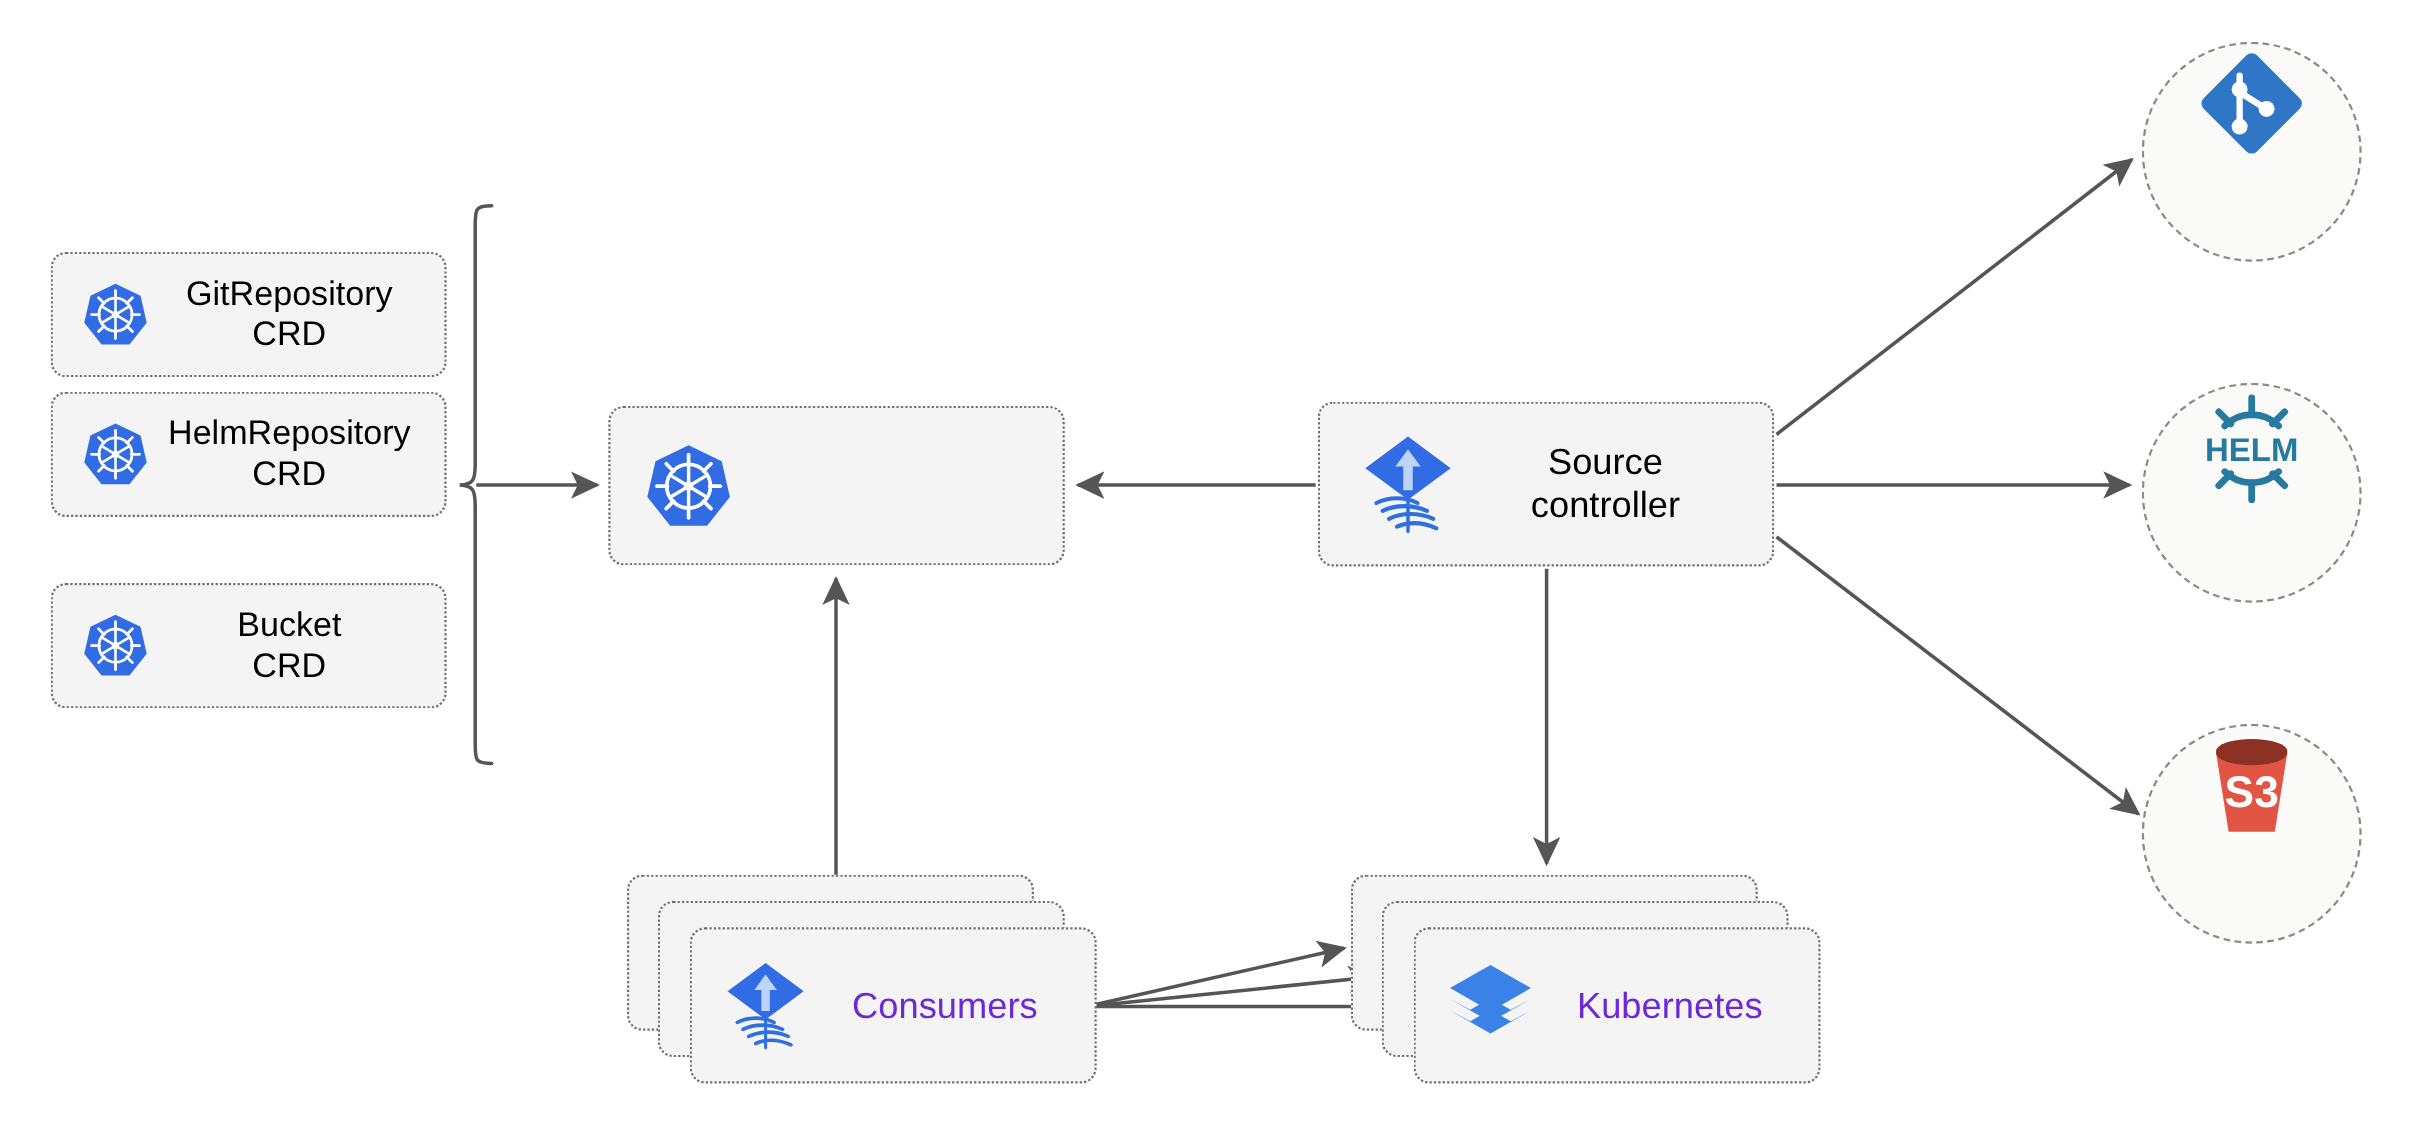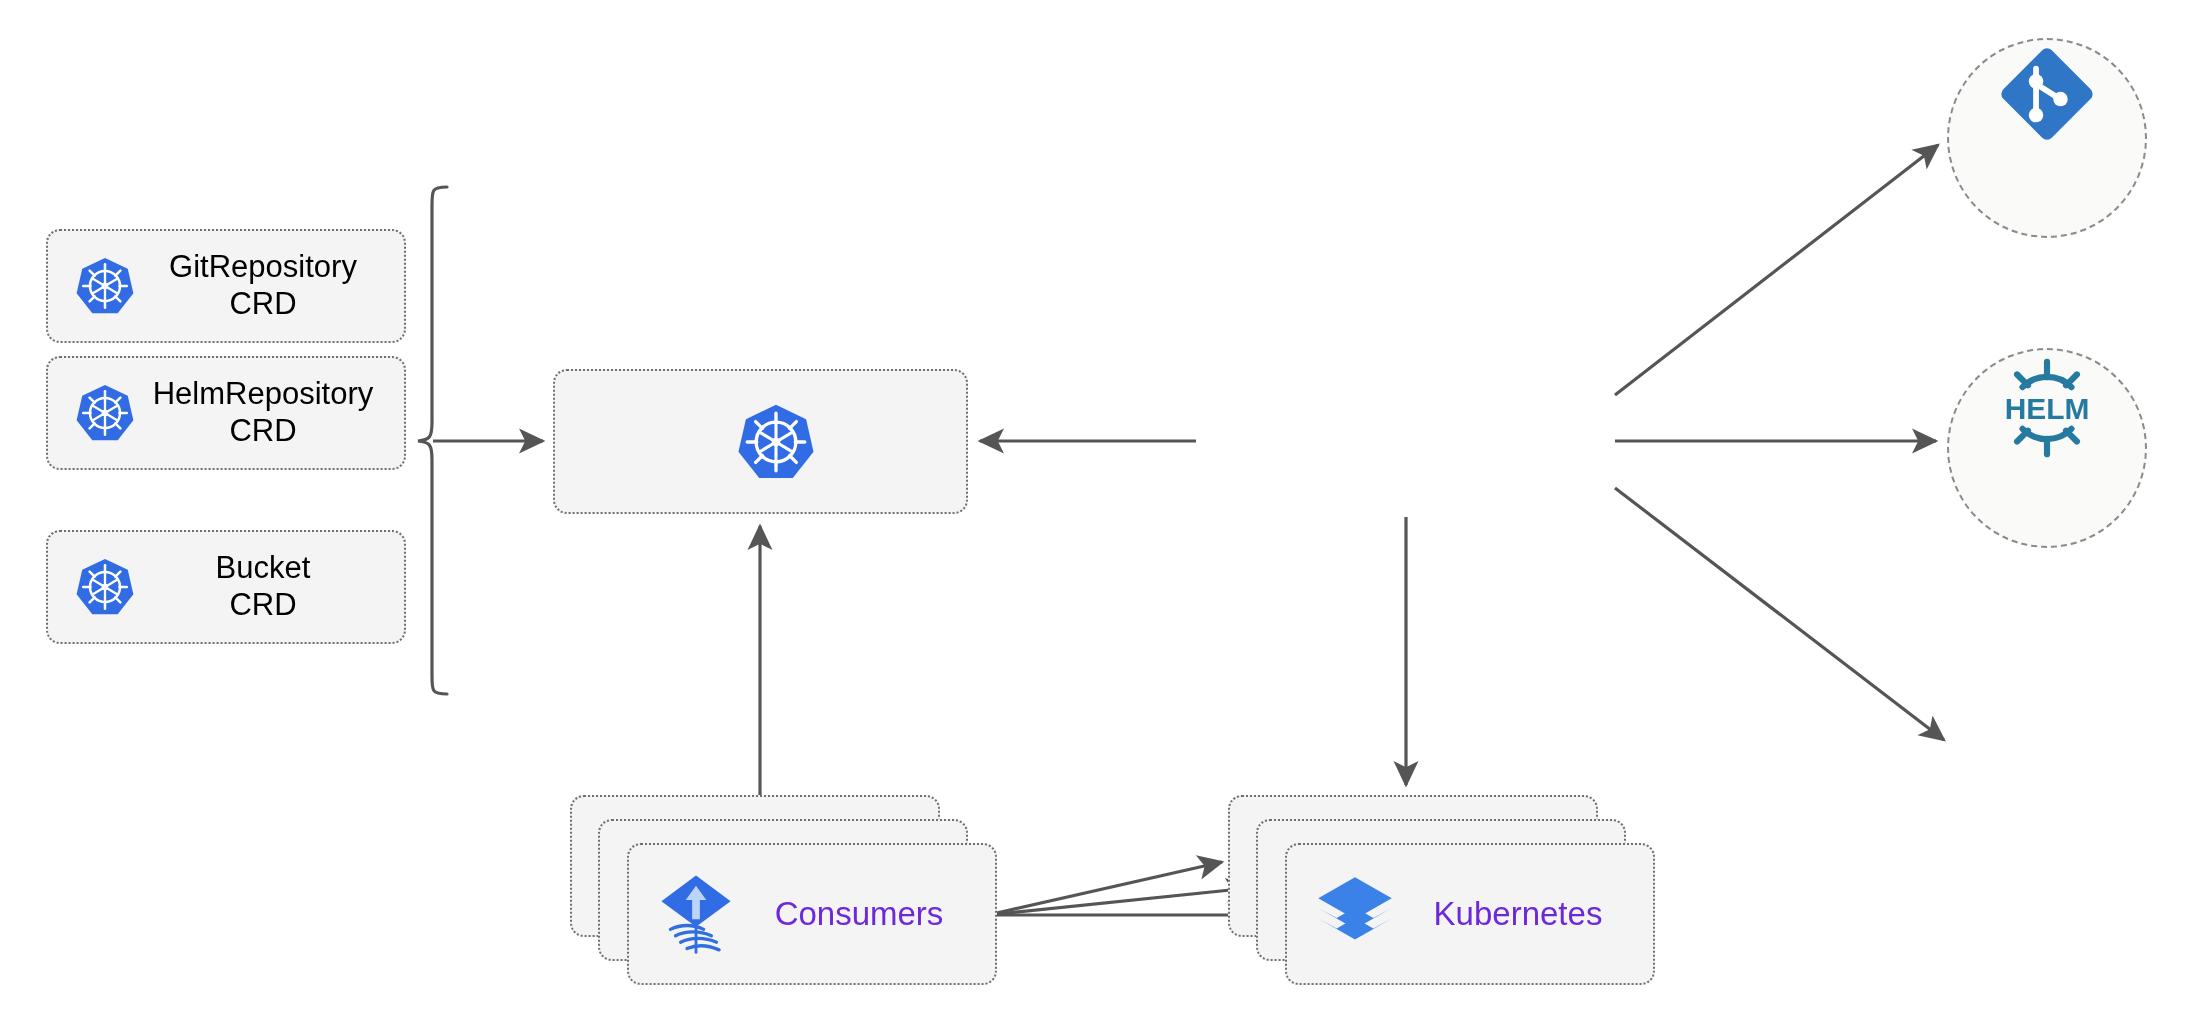--- a/index.html
+++ b/index.html
@@ -29,21 +29,21 @@
   
   .node {
     position: absolute;
     box-sizing: border-box;
     background: #f4f4f4;
     border: 2.5px dotted #6f6f6f;
     border-radius: 14px;
     display: flex;
     flex-direction: row;
     align-items: center;
-    justify-content: center;
+    justify-content: space-between;
   }
   .node .label {
     color: #000000;
     text-align: center;
     line-height: 1.18;
     white-space: pre-line;
   }
 
   
   .crd {
@@ -267,20 +267,35 @@
         <line x1="32" y1="32" x2="44.5" y2="24.5"></line>
         <line x1="32" y1="32" x2="44.5" y2="39.5"></line>
         <line x1="32" y1="32" x2="32" y2="46.5"></line>
         <line x1="32" y1="32" x2="19.5" y2="39.5"></line>
         <line x1="32" y1="32" x2="19.5" y2="24.5"></line>
       </g>
       <circle cx="32" cy="32" r="3.4" fill="#ffffff"></circle>
     </svg>
   </div>
 
+  <div class="node" id="source-controller">
+    <svg class="icon" width="92" height="92" viewBox="0 0 64 64">
+      <path d="M32 2 L59 22 L32 42 L5 22 Z" fill="#326ce5"></path>
+      <path d="M32 10 L40 21 L35 21 L35 36 L29 36 L29 21 L24 21 Z" fill="#bcd4f7"></path>
+      <g stroke="#2f6fe0" stroke-width="2.6" stroke-linecap="round" fill="none">
+        <path d="M12 44 C20 40, 30 40, 38 44"></path>
+        <path d="M16 49 C24 45, 35 45, 44 49"></path>
+        <path d="M20 54 C28 50, 39 50, 48 54"></path>
+        <path d="M25 59 C32 56, 41 56, 50 60"></path>
+        <path d="M32 42 L32 62" stroke-width="2.2"></path>
+      </g>
+    </svg>
+    <span class="label">Source
+controller</span>
+  </div>
 
   <div class="stack" id="consumers">
     <div class="sheet s1"></div>
     <div class="sheet s2"></div>
     <div class="sheet s3">
       <svg class="icon" width="82" height="82" viewBox="0 0 64 64">
         <path d="M32 2 L59 22 L32 42 L5 22 Z" fill="#326ce5"></path>
         <path d="M32 10 L40 21 L35 21 L35 36 L29 36 L29 21 L24 21 Z" fill="#bcd4f7"></path>
         <g stroke="#2f6fe0" stroke-width="2.6" stroke-linecap="round" fill="none">
           <path d="M12 44 C20 40, 30 40, 38 44"></path>
@@ -329,14 +344,23 @@
         <line x1="32" y1="49" x2="32" y2="57.5"></line>
         <line x1="15.5" y1="13.5" x2="21.5" y2="19.5"></line>
         <line x1="42.5" y1="44.5" x2="48.5" y2="50.5"></line>
         <line x1="48.5" y1="13.5" x2="42.5" y2="19.5"></line>
         <line x1="21.5" y1="44.5" x2="15.5" y2="50.5"></line>
       </g>
       <text x="32" y="38" text-anchor="middle" font-family="Liberation Sans, sans-serif" font-size="16.5" font-weight="bold" fill="#277a9f">HELM</text>
     </svg>
   </div>
 
+  <div class="circle-node" id="ext-s3">
+    <svg class="icon" width="112" height="112" viewBox="0 0 64 64">
+      <path d="M13.5 14 L50.5 14 L44 55 L20 55 Z" fill="#e25444"></path>
+      <ellipse cx="32" cy="14" rx="18.5" ry="6.4" fill="#8c3123"></ellipse>
+      <ellipse cx="32" cy="11.6" rx="18.5" ry="6.4" fill="#ffffff" opacity="0.92"></ellipse>
+      <ellipse cx="32" cy="13" rx="18.5" ry="6.2" fill="#8c3123"></ellipse>
+      <text x="32" y="42" text-anchor="middle" font-family="Liberation Sans, sans-serif" font-size="23" font-weight="bold" fill="#ffffff">S3</text>
+    </svg>
+  </div>
 
 </div>
 
 </body></html>

